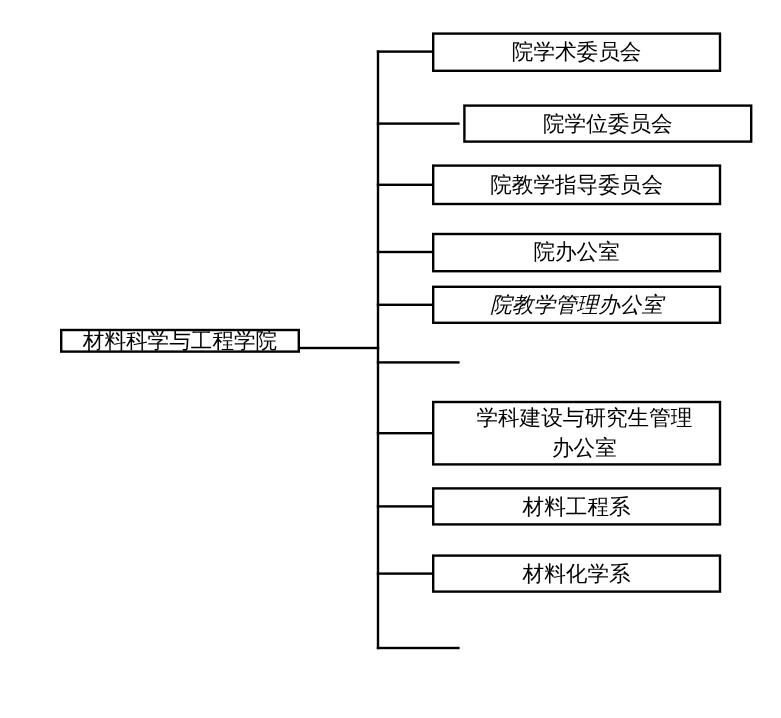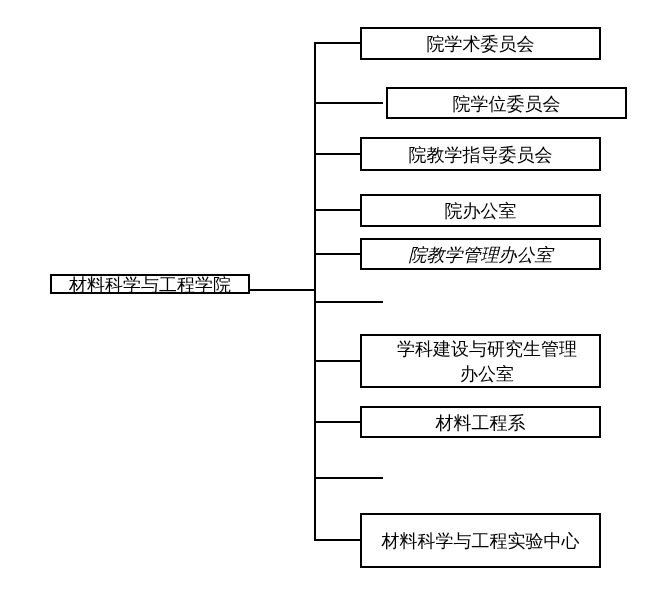--- a/index.html
+++ b/index.html
@@ -119,17 +119,17 @@
   </div>
   <div class="box child b4">
     <span>院教学管理办公室</span>
   </div>
   <div class="box child b6">
     <span>学科建设与研究生管理办公室</span>
   </div>
   <div class="box child b7">
     <span>材料工程系</span>
   </div>
-  <div class="box child b9">
-    <span>材料科学与工程实验中心</span>
+  <div class="box child b8">
+    <span>材料化学系</span>
   </div>
 
 </div>
 
 </body></html>

